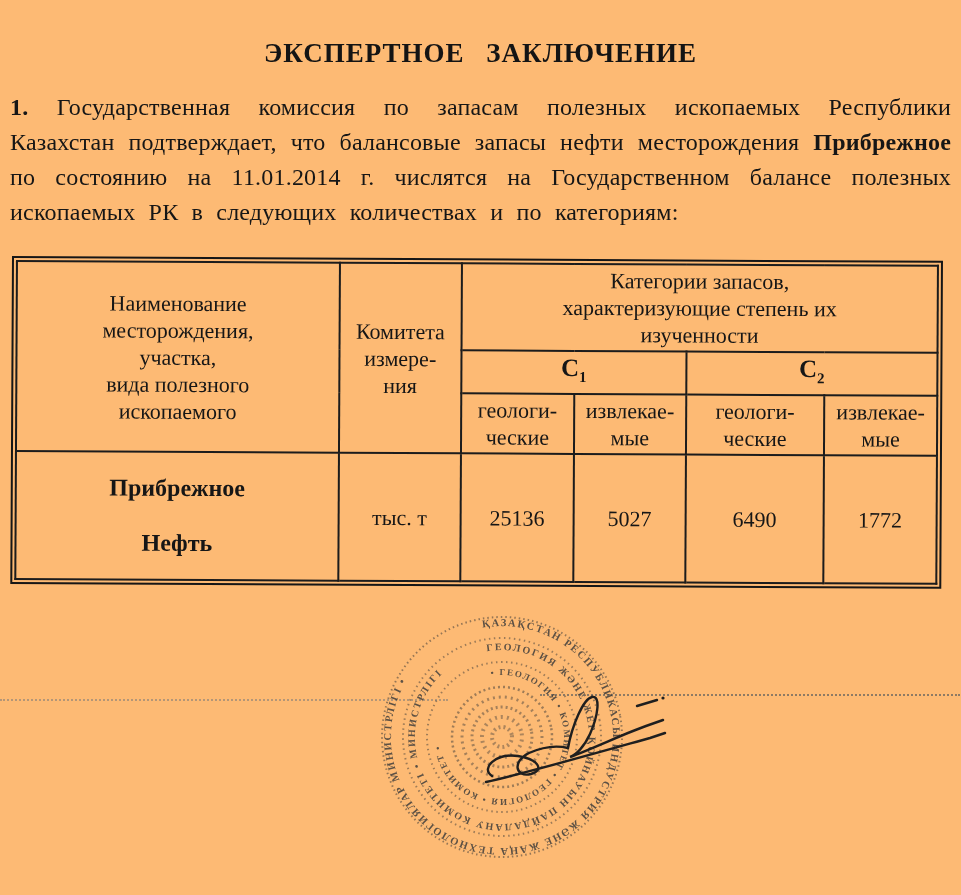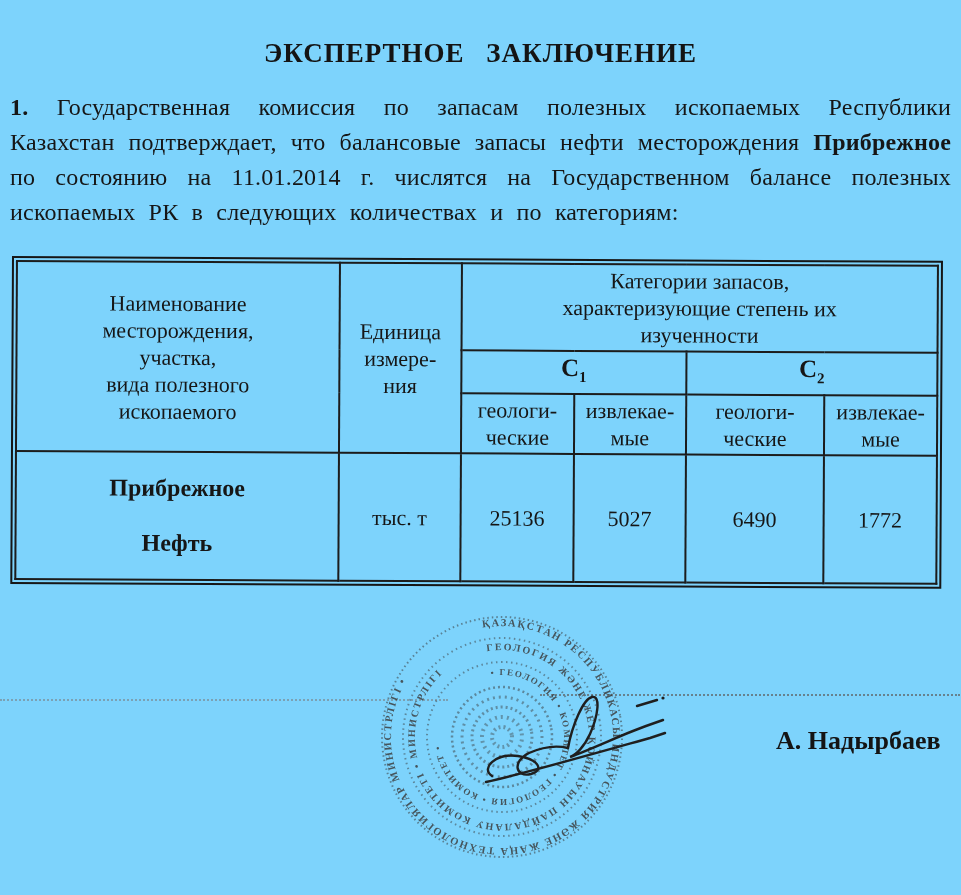--- a/index.html
+++ b/index.html
@@ -1,19 +1,19 @@
 <!DOCTYPE html>
 <html><head>
 <meta charset="utf-8">
 <style>
   html,body{margin:0;padding:0;}
   .page{
     position:relative;
     width:961px;height:895px;
-    background:#7dd3fc;
+    background:#fdba74;
     overflow:hidden;
     font-family:"Liberation Serif", serif;
     color:#1a1a1a;
   }
   .doc-title{
     position:absolute;left:0;top:38px;width:100%;
     text-align:center;
     font-size:27px;font-weight:bold;
     letter-spacing:1px;word-spacing:14px;
     color:#141414;
@@ -107,21 +107,21 @@
       <tbody>
           <tr class="r-head">
         <td rowspan="3">
           <div>Наименование</div>
           <div>месторождения,</div>
           <div>участка,</div>
           <div>вида полезного</div>
           <div>ископаемого</div>
         </td>
         <td rowspan="3">
-          <div>Единица</div>
+          <div>Комитета</div>
           <div>измере-</div>
           <div>ния</div>
         </td>
         <td colspan="4">
           <div>Категории запасов,</div>
           <div>характеризующие степень их</div>
           <div>изученности</div>
         </td>
       </tr>
       <tr class="r-cat">
@@ -198,15 +198,14 @@
 
   <svg class="sign-svg" viewBox="460 660 240 140">
     <g fill="none" stroke="#1f1f1f" stroke-width="2.4" stroke-linecap="round">
       <path d="M 492 776 C 480 768 496 753 518 756 C 538 759 545 770 531 774 C 515 778 512 761 529 753 C 547 745 560 746 568 748 C 572 726 583 699 592 697 C 601 695 598 716 590 734 C 584 747 576 755 570 757 C 592 749 628 732 646 726 L 663 720"></path>
       <path d="M 486 782 C 530 772 600 752 650 738 L 665 733"></path>
       <path d="M 637 706 L 657 700"></path>
       <circle cx="663" cy="698" r="1.6" fill="#1f1f1f" stroke="none"></circle>
     </g>
   </svg>
 
-  <div class="signer-name">А. Надырбаев</div>
 
 </div>
 
 </body></html>

